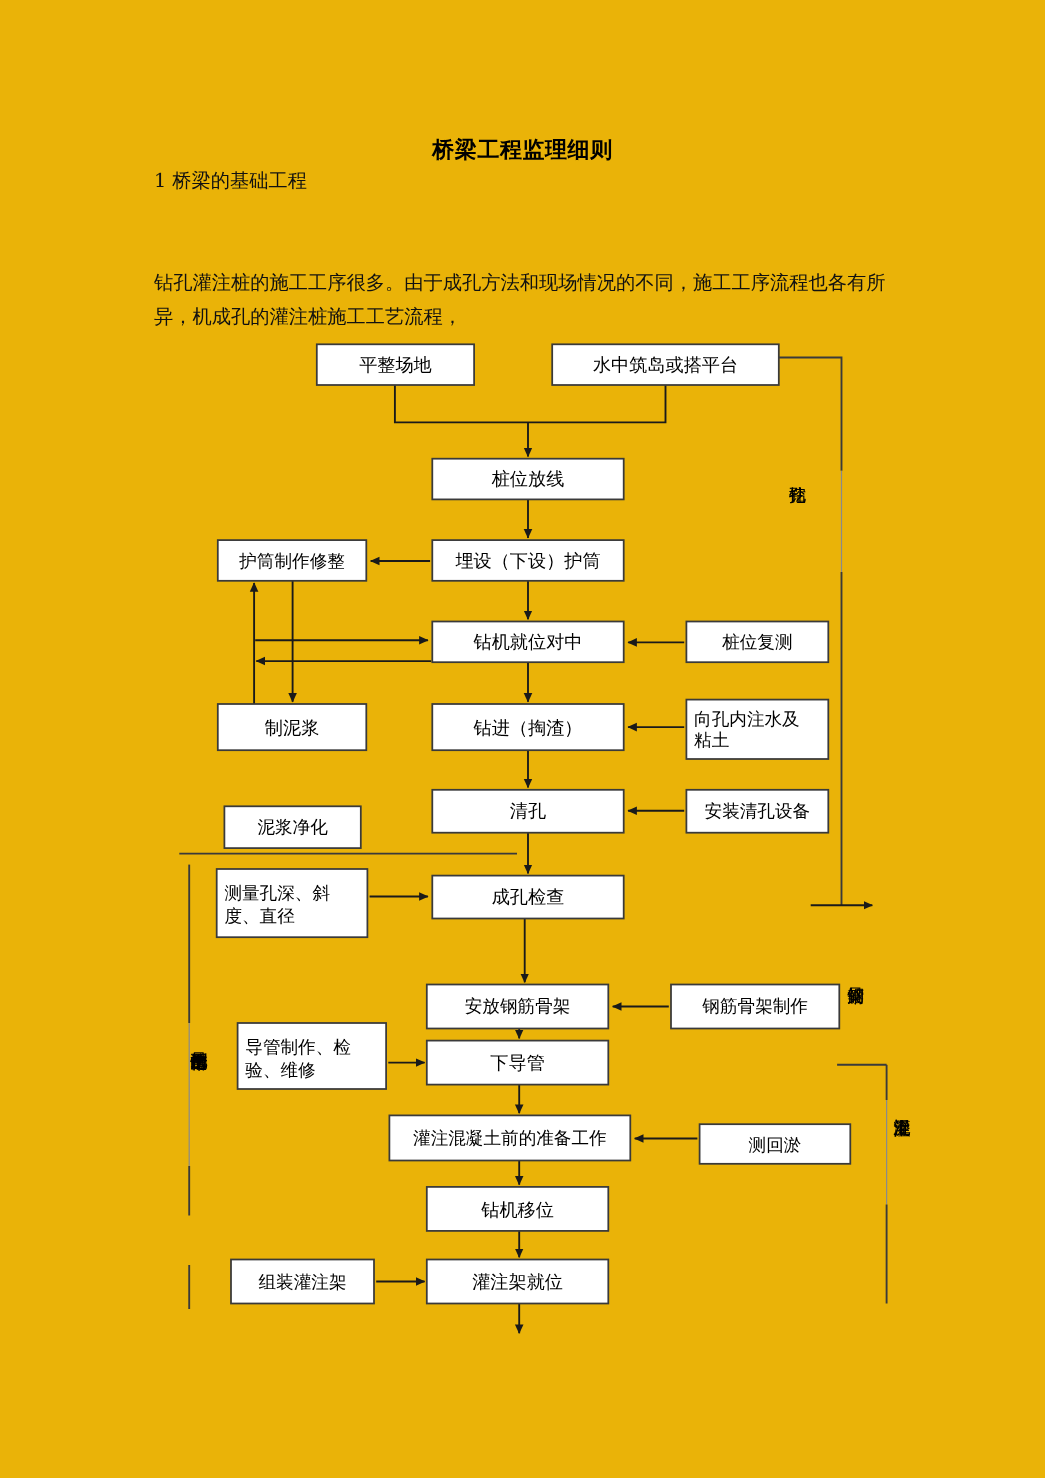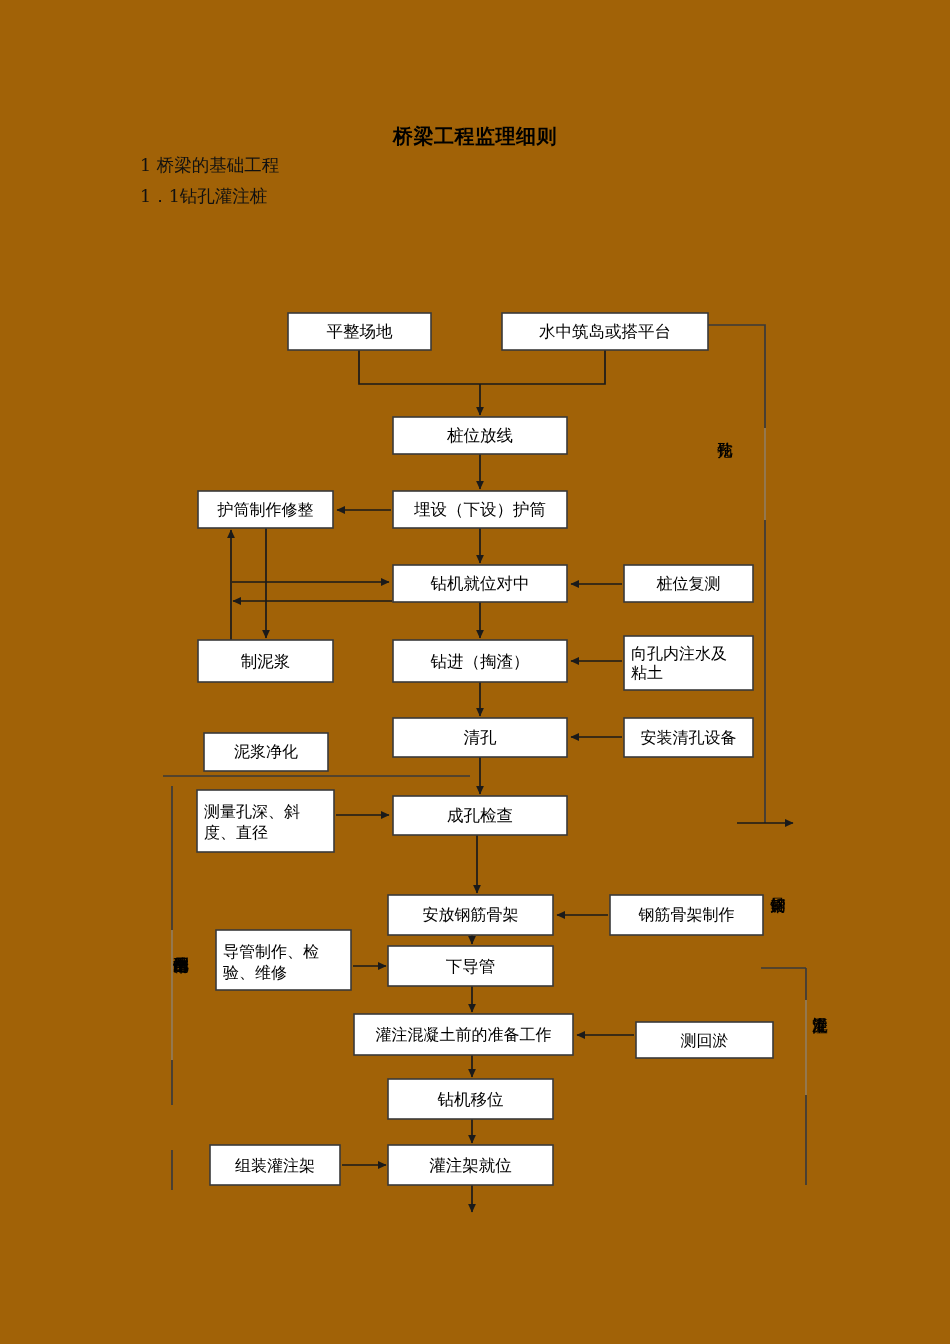--- a/index.html
+++ b/index.html
@@ -7,21 +7,21 @@
     padding: 0;
     background: #ffffff;
   }
   body {
     font-family: "DejaVu Sans", "Liberation Sans", sans-serif;
   }
   #page {
     position: relative;
     width: 950px;
     height: 1344px;
-    background: #a16207;
+    background: #eab308;
     overflow: hidden;
   }
   .doc-title {
     position: absolute;
     left: 0;
     top: 123px;
     width: 950px;
     text-align: center;
     font-size: 20px;
     font-weight: bold;
@@ -87,21 +87,21 @@
   }
 </style>
 </head>
 <body>
 
 <div id="page">
 
   <div class="doc-title">桥梁工程监理细则</div>
 
   <div class="body-text" id="para-1">1 桥梁的基础工程</div>
-  <div class="body-text" id="para-2">1．1钻孔灌注桩</div>
+  <div class="body-text" id="para-4">钻孔灌注桩的施工工序很多。由于成孔方法和现场情况的不同，施工工序流程也各有所异，机成孔的灌注桩施工工艺流程，</div>
 
   <svg id="flow-svg" viewBox="0 0 950 1344">
     <defs>
       <marker id="arw" markerWidth="9" markerHeight="9" refX="8" refY="4.5" orient="auto" markerUnits="userSpaceOnUse">
         <path d="M0,0.6 L8.6,4.5 L0,8.4 Z" fill="#1a1a1a"></path>
       </marker>
     </defs>
 
     <g>
 

